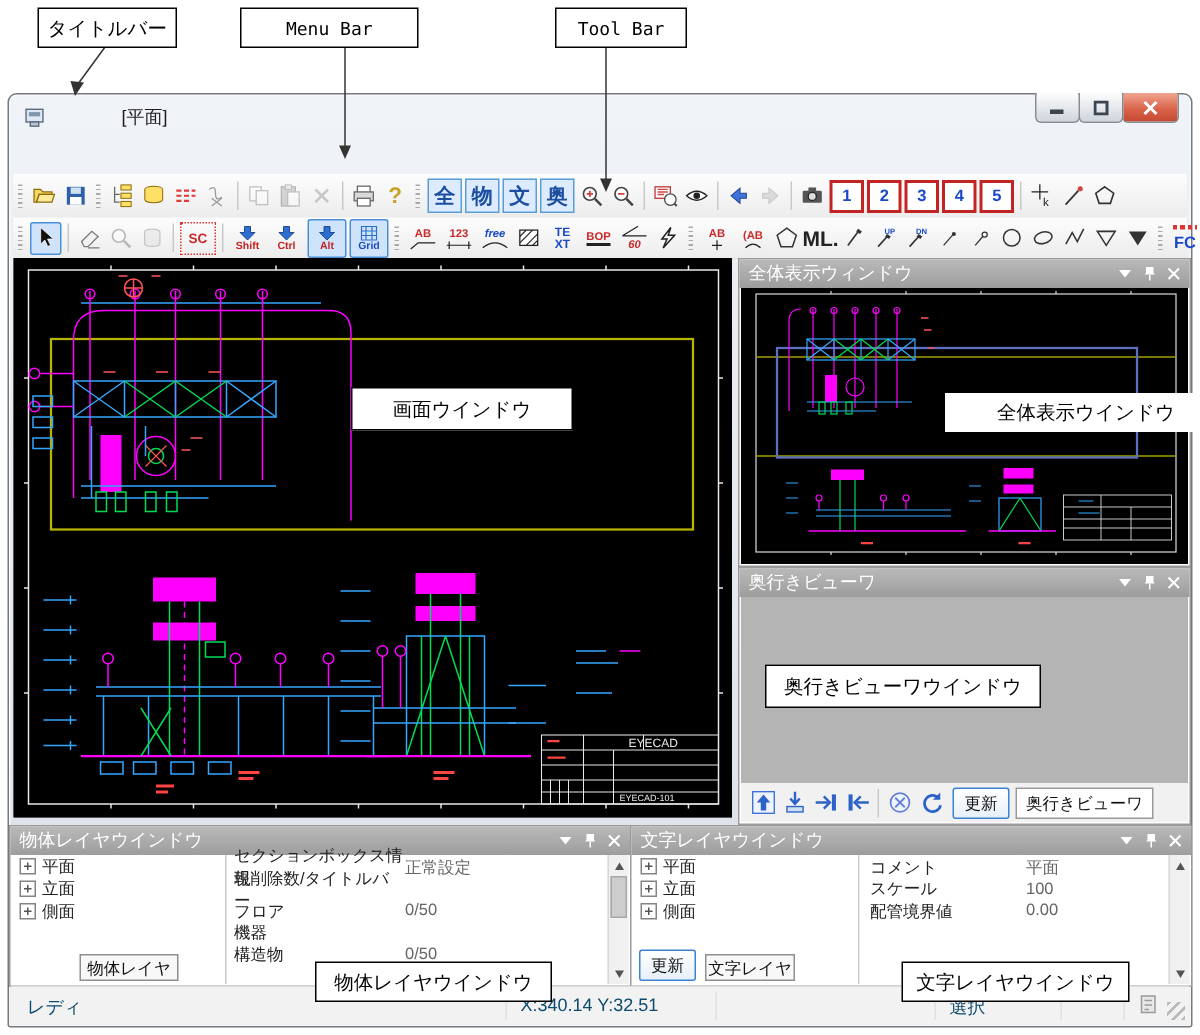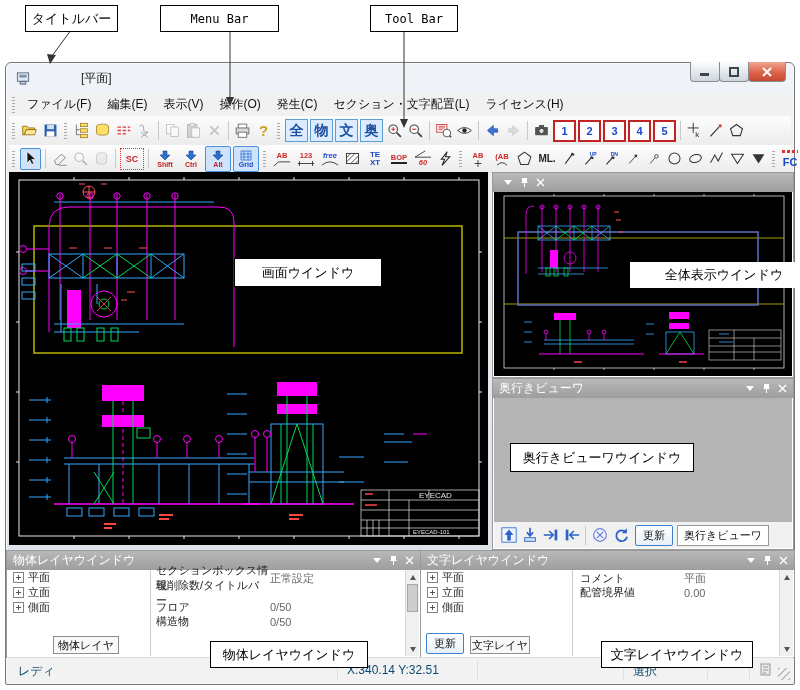--- a/index.html
+++ b/index.html
@@ -138,30 +138,20 @@
           </svg>
         </div>
       <div class="wbtn close">
           <svg width="10" height="10">
             <path d="M1 1l8 8M9 1L1 9" stroke="#fff" stroke-width="2"></path>
           </svg>
         </div>
     </div>
   </div>
 
-  <div class="menubar">
-    <span class="grip"></span>
-    <span class="mi">ファイル(F)</span>
-    <span class="mi">編集(E)</span>
-    <span class="mi">表示(V)</span>
-    <span class="mi">操作(O)</span>
-    <span class="mi">発生(C)</span>
-    <span class="mi">セクション・文字配置(L)</span>
-    <span class="mi">ライセンス(H)</span>
-  </div>
 
   <div class="tb" id="tb1">
     <span class="grip"></span>
     <span class="ic">
         <svg viewBox="0 0 20 20">
           <path d="M2 15V5h5l2 2h7v2H6l-2 6z" fill="#f7d662" stroke="#8f6b0a"></path>
           <path d="M6 9h12l-2 6H4z" fill="#ffe99a" stroke="#8f6b0a"></path>
         </svg>
       </span>
     <span class="ic">
@@ -425,21 +415,21 @@
         <span class="red">(AB</span>
         <svg viewBox="0 0 14 6" width="12" height="5">
           <path d="M1 5q6-6 12 0" stroke="#222" fill="none"></path>
         </svg>
       </span>
     <span class="ic">
         <svg viewBox="0 0 20 20">
           <path d="M10 2.5l7.5 5.5-3 9h-9l-3-9z" fill="none" stroke="#333" stroke-width="1.2"></path>
         </svg>
       </span>
-    <span class="lico" style="color:#222;font-size:10px;">
+    <span class="lico" style="color:#222;font-size:14px;">
         <span>ML.</span>
       </span>
     <span class="ic">
         <svg viewBox="0 0 20 20">
           <path d="M5 16L14 4" stroke="#333" stroke-width="1.3"></path>
           <path d="M13 3l3 2-1.5 2-3-2z" fill="#333"></path>
         </svg>
       </span>
     <span class="ic">
         <svg viewBox="0 0 20 20">
@@ -614,20 +604,21 @@
       <text x="404" y="362" font-size="6" fill="#e8e8e8" font-family="Liberation Sans,sans-serif">EYECAD-101</text>
       <path d="M356 322h8M356 333h12" stroke="#ff4444" stroke-width="1.5"></path>
     </svg>
     <div class="olabel" style="left:225px;top:86px;width:146px;height:27px;">
         <span>画面ウインドウ</span>
       </div>
   </div>
 
   <div class="panel" style="left:486px;top:109px;width:300px;height:204px;">
     <div class="phead">
+      <span class="ptitle">全体表示ウィンドウ</span>
       <span class="pbtn">
           <span class="chev"></span>
         </span>
       <span class="pbtn">
           <svg width="9" height="11">
             <path d="M2 1h5v4l1 1H1l1-1z" fill="#fff"></path>
             <path d="M4.5 6v4" stroke="#fff"></path>
           </svg>
         </span>
       <span class="pbtn">
@@ -808,20 +799,24 @@
           </div>
         <div class="prow">
             <span class="pname" style="width:114px;">現削除数/タイトルバー</span>
             <span class="pval"></span>
           </div>
         <div class="prow">
             <span class="pname" style="width:114px;">フロア</span>
             <span class="pval">0/50</span>
           </div>
         <div class="prow">
+            <span class="pname" style="width:114px;">機器</span>
+            <span class="pval"></span>
+          </div>
+        <div class="prow">
             <span class="pname" style="width:114px;">構造物</span>
             <span class="pval">0/50</span>
           </div>
       </div>
       <div class="vscroll">
         <div class="sbtn">
             <span class="tri-up"></span>
           </div>
         <div class="thumb"></div>
         <div class="sbtn" style="position:absolute;bottom:0;left:0;right:0;">
@@ -868,20 +863,24 @@
           </div>
         <button class="upd" style="position:absolute;left:4px;bottom:2px;margin:0;">更新</button>
         <div class="tab" style="left:48px;bottom:2px;width:58px;height:16px;">
             <span>文字レイヤ</span>
           </div>
       </div>
       <div style="position:absolute;left:158px;right:14px;top:1px;">
         <div class="prow">
             <span class="pname" style="width:104px;">コメント</span>
             <span class="pval">平面</span>
+          </div>
+        <div class="prow">
+            <span class="pname" style="width:104px;">スケール</span>
+            <span class="pval">100</span>
           </div>
         <div class="prow">
             <span class="pname" style="width:104px;">配管境界値</span>
             <span class="pval">0.00</span>
           </div>
       </div>
       <div class="vscroll">
         <div class="sbtn">
             <span class="tri-up"></span>
           </div>

